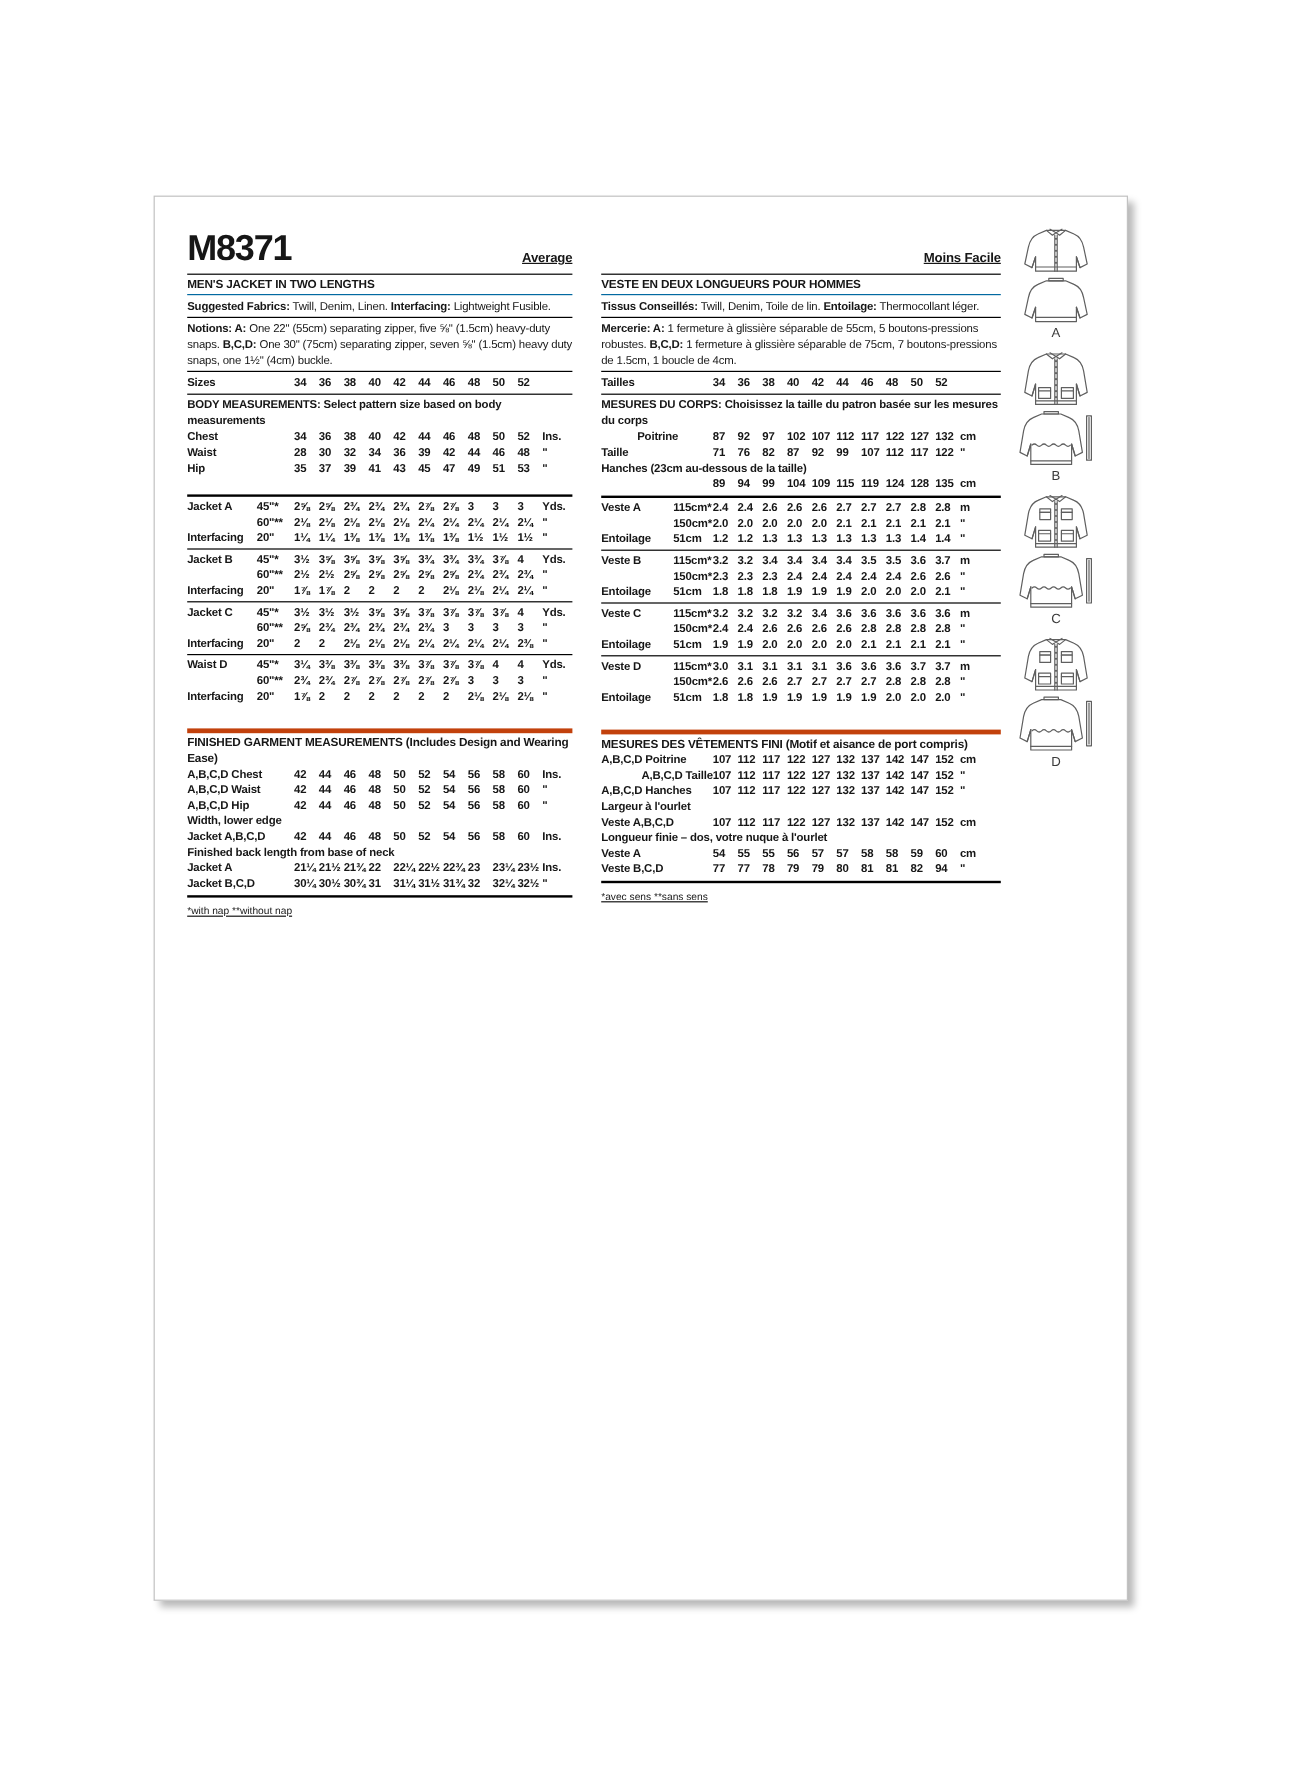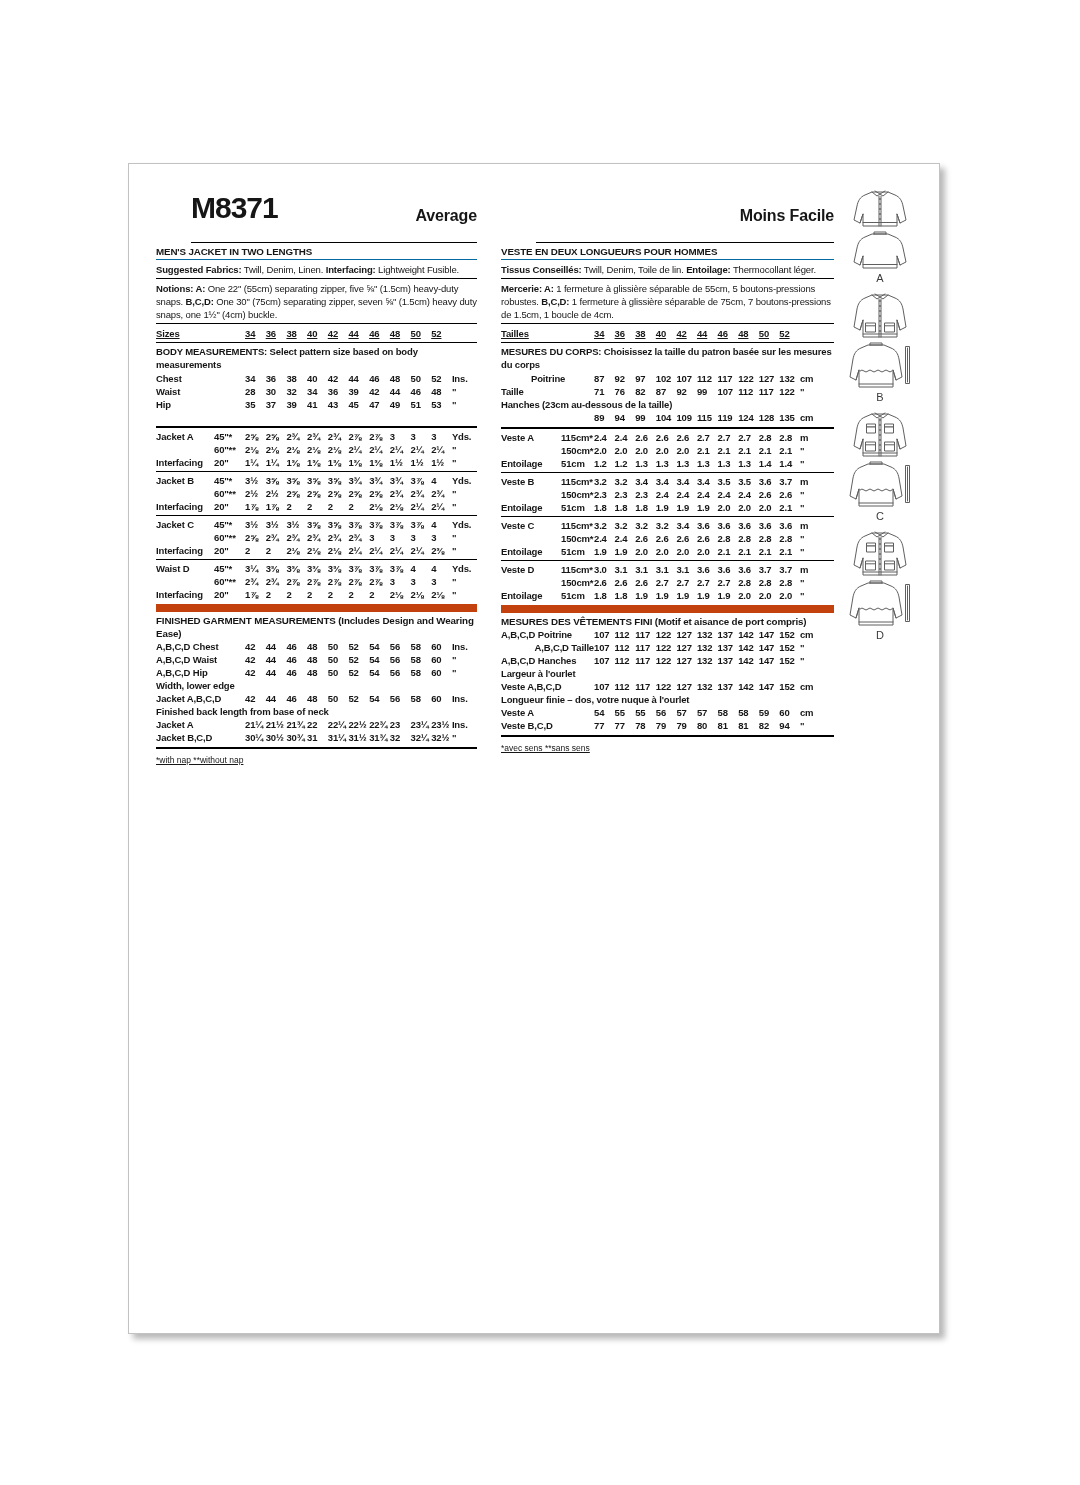--- a/index.html
+++ b/index.html
@@ -2,37 +2,37 @@
 <html><head>
 <meta charset="utf-8">
 <style>
   html,body{margin:0;padding:0;background:#ffffff;}
   body{width:1080px;height:1485px;position:relative;font-family:"Liberation Sans","DejaVu Sans",sans-serif;color:#161616;}
   .page{position:absolute;left:128px;top:163px;width:810px;height:1169px;background:#fff;
         border:1px solid #c2c2c2;box-shadow:5px 5px 6px rgba(0,0,0,.28);}
   .col{position:absolute;top:22px;font-size:9.5px;line-height:13px;letter-spacing:-.15px;}
   .col-en{left:27px;width:321px;}
   .col-fr{left:372px;width:333px;}
-  .title-row{height:36px;display:flex;align-items:flex-end;border-bottom:1.6px solid #000;padding-bottom:20px;margin-left:35px;}
+  .title-row{height:36px;display:flex;align-items:flex-end;border-bottom:1.6px solid #000;padding-bottom:6px;}
   .pattern-no{font-size:30px;font-weight:bold;letter-spacing:-1px;line-height:28px;}
-  .difficulty{margin-left:auto;font-size:16px;font-weight:bold;}
+  .difficulty{margin-left:auto;font-size:11px;font-weight:bold;text-decoration:underline;}
   .sect-head{font-weight:bold;padding:2px 0 1px;border-bottom:1px solid #0369a1;font-size:9.8px;}
   .textline{padding:2.5px 0;border-bottom:1px solid #000;font-weight:normal;}
   .textline b{font-weight:bold;}
   .tbl{}
   .trow{display:grid;grid-template-columns:var(--gtc);font-weight:bold;}
   .col-en .trow{--gtc:58px 31px repeat(10,20.7px) 1fr;}
   .col-fr .trow{--gtc:60px 33px repeat(10,20.6px) 1fr;}
   .c-label,.c-sub,.c-val,.c-unit{white-space:nowrap;overflow:visible;}
-  .sizes .trow{padding:2.5px 0;border-bottom:1.6px solid #000;text-decoration:underline;}
+  .sizes .trow{padding:2.5px 0;border-bottom:1.6px solid #000;}
   .bm-head{font-weight:bold;padding:2px 0 1px;}
   .top-thick{border-top:2px solid #000;padding-top:2.5px;margin-top:2.5px;}
   .top-rule{border-top:1.6px solid #000;padding-top:2px;margin-top:2px;}
   .gap{height:12px;}
-  .head-thick{border-top:8px solid #c2410c;margin-top:3px;padding-top:2px;font-weight:bold;font-size:9.8px;}
+  .head-thick{border-top:4px solid #c2410c;margin-top:20px;padding-top:2px;font-weight:bold;font-size:9.8px;}
   .endrule{border-top:2px solid #000;margin-top:3px;}
   .footnote{margin-top:5px;font-size:8.5px;font-weight:normal;letter-spacing:0;text-decoration:underline;}
   
   .illos{position:absolute;left:716px;top:24px;width:70px;}
   .view-group{text-align:center;margin-bottom:7px;}
   .view-group svg{display:block;margin:0 auto;}
   .view-label{font-size:11px;color:#3a3a3a;line-height:12px;margin-top:0;}
   svg .ln{fill:none;stroke:#5f5f5f;stroke-width:1;stroke-linejoin:round;stroke-linecap:round;}
   svg .fl{fill:#fff;stroke:#5f5f5f;stroke-width:1;stroke-linejoin:round;}
   svg .dt{fill:#5f5f5f;stroke:none;}

